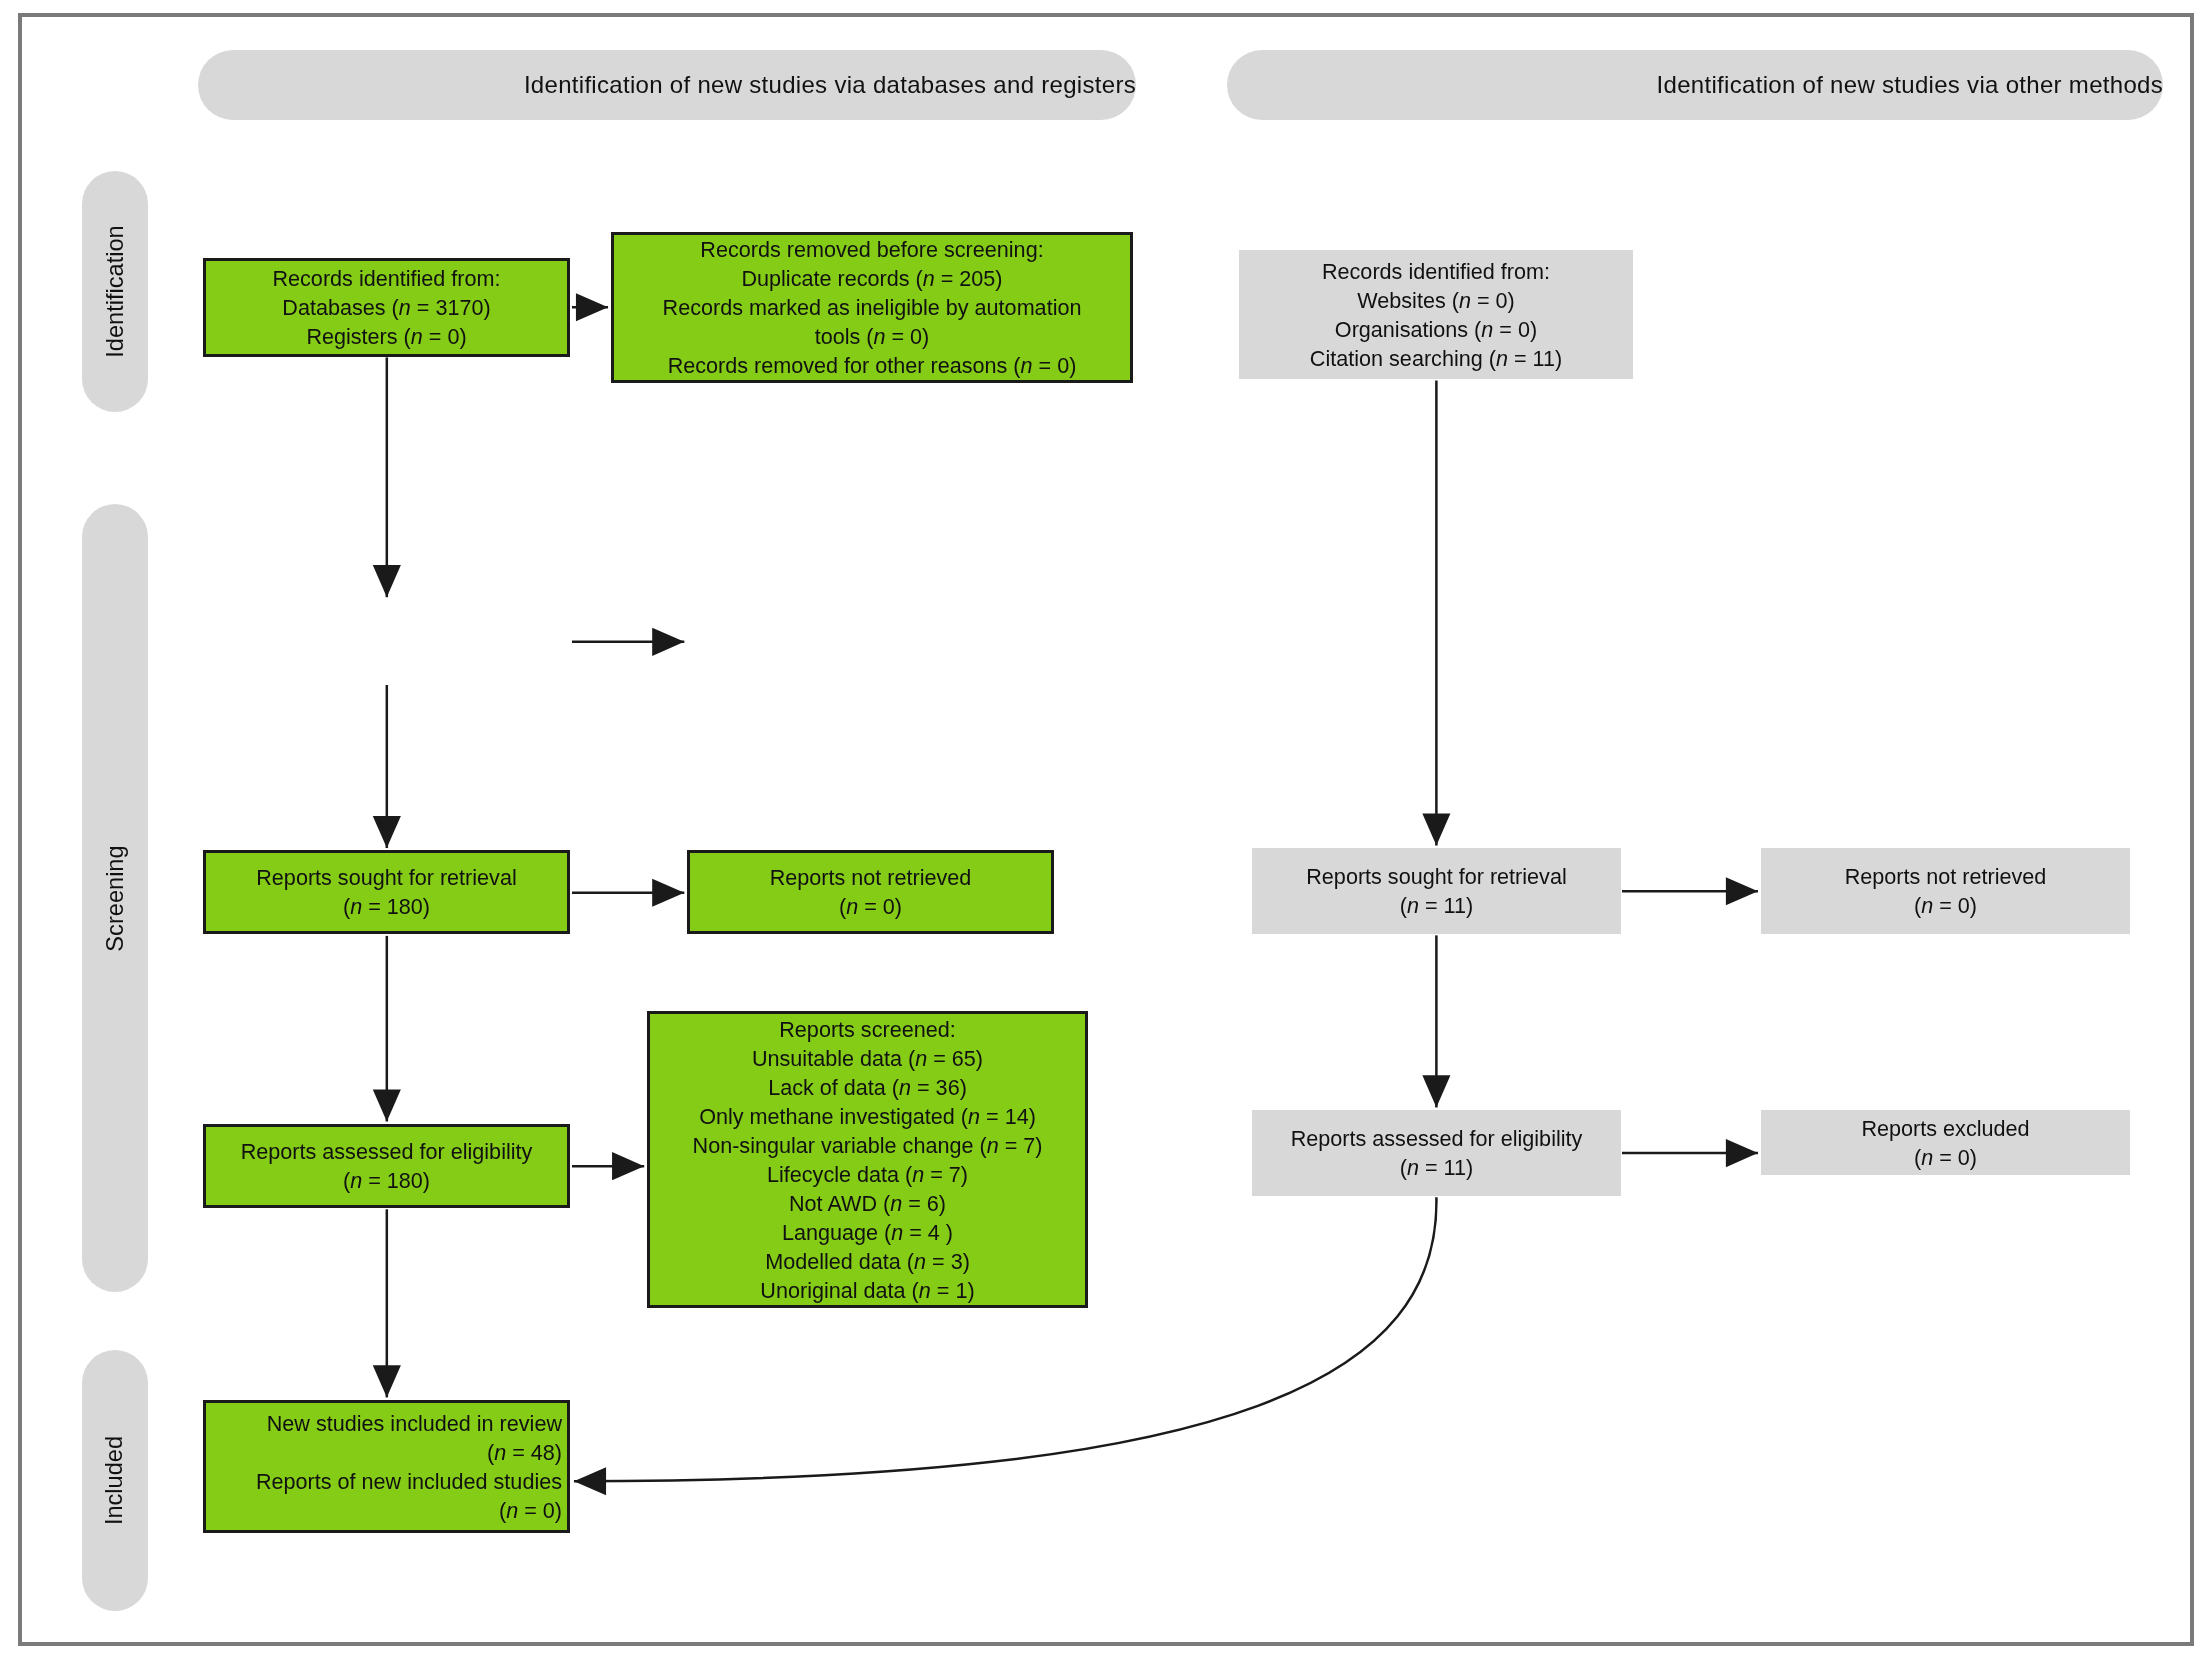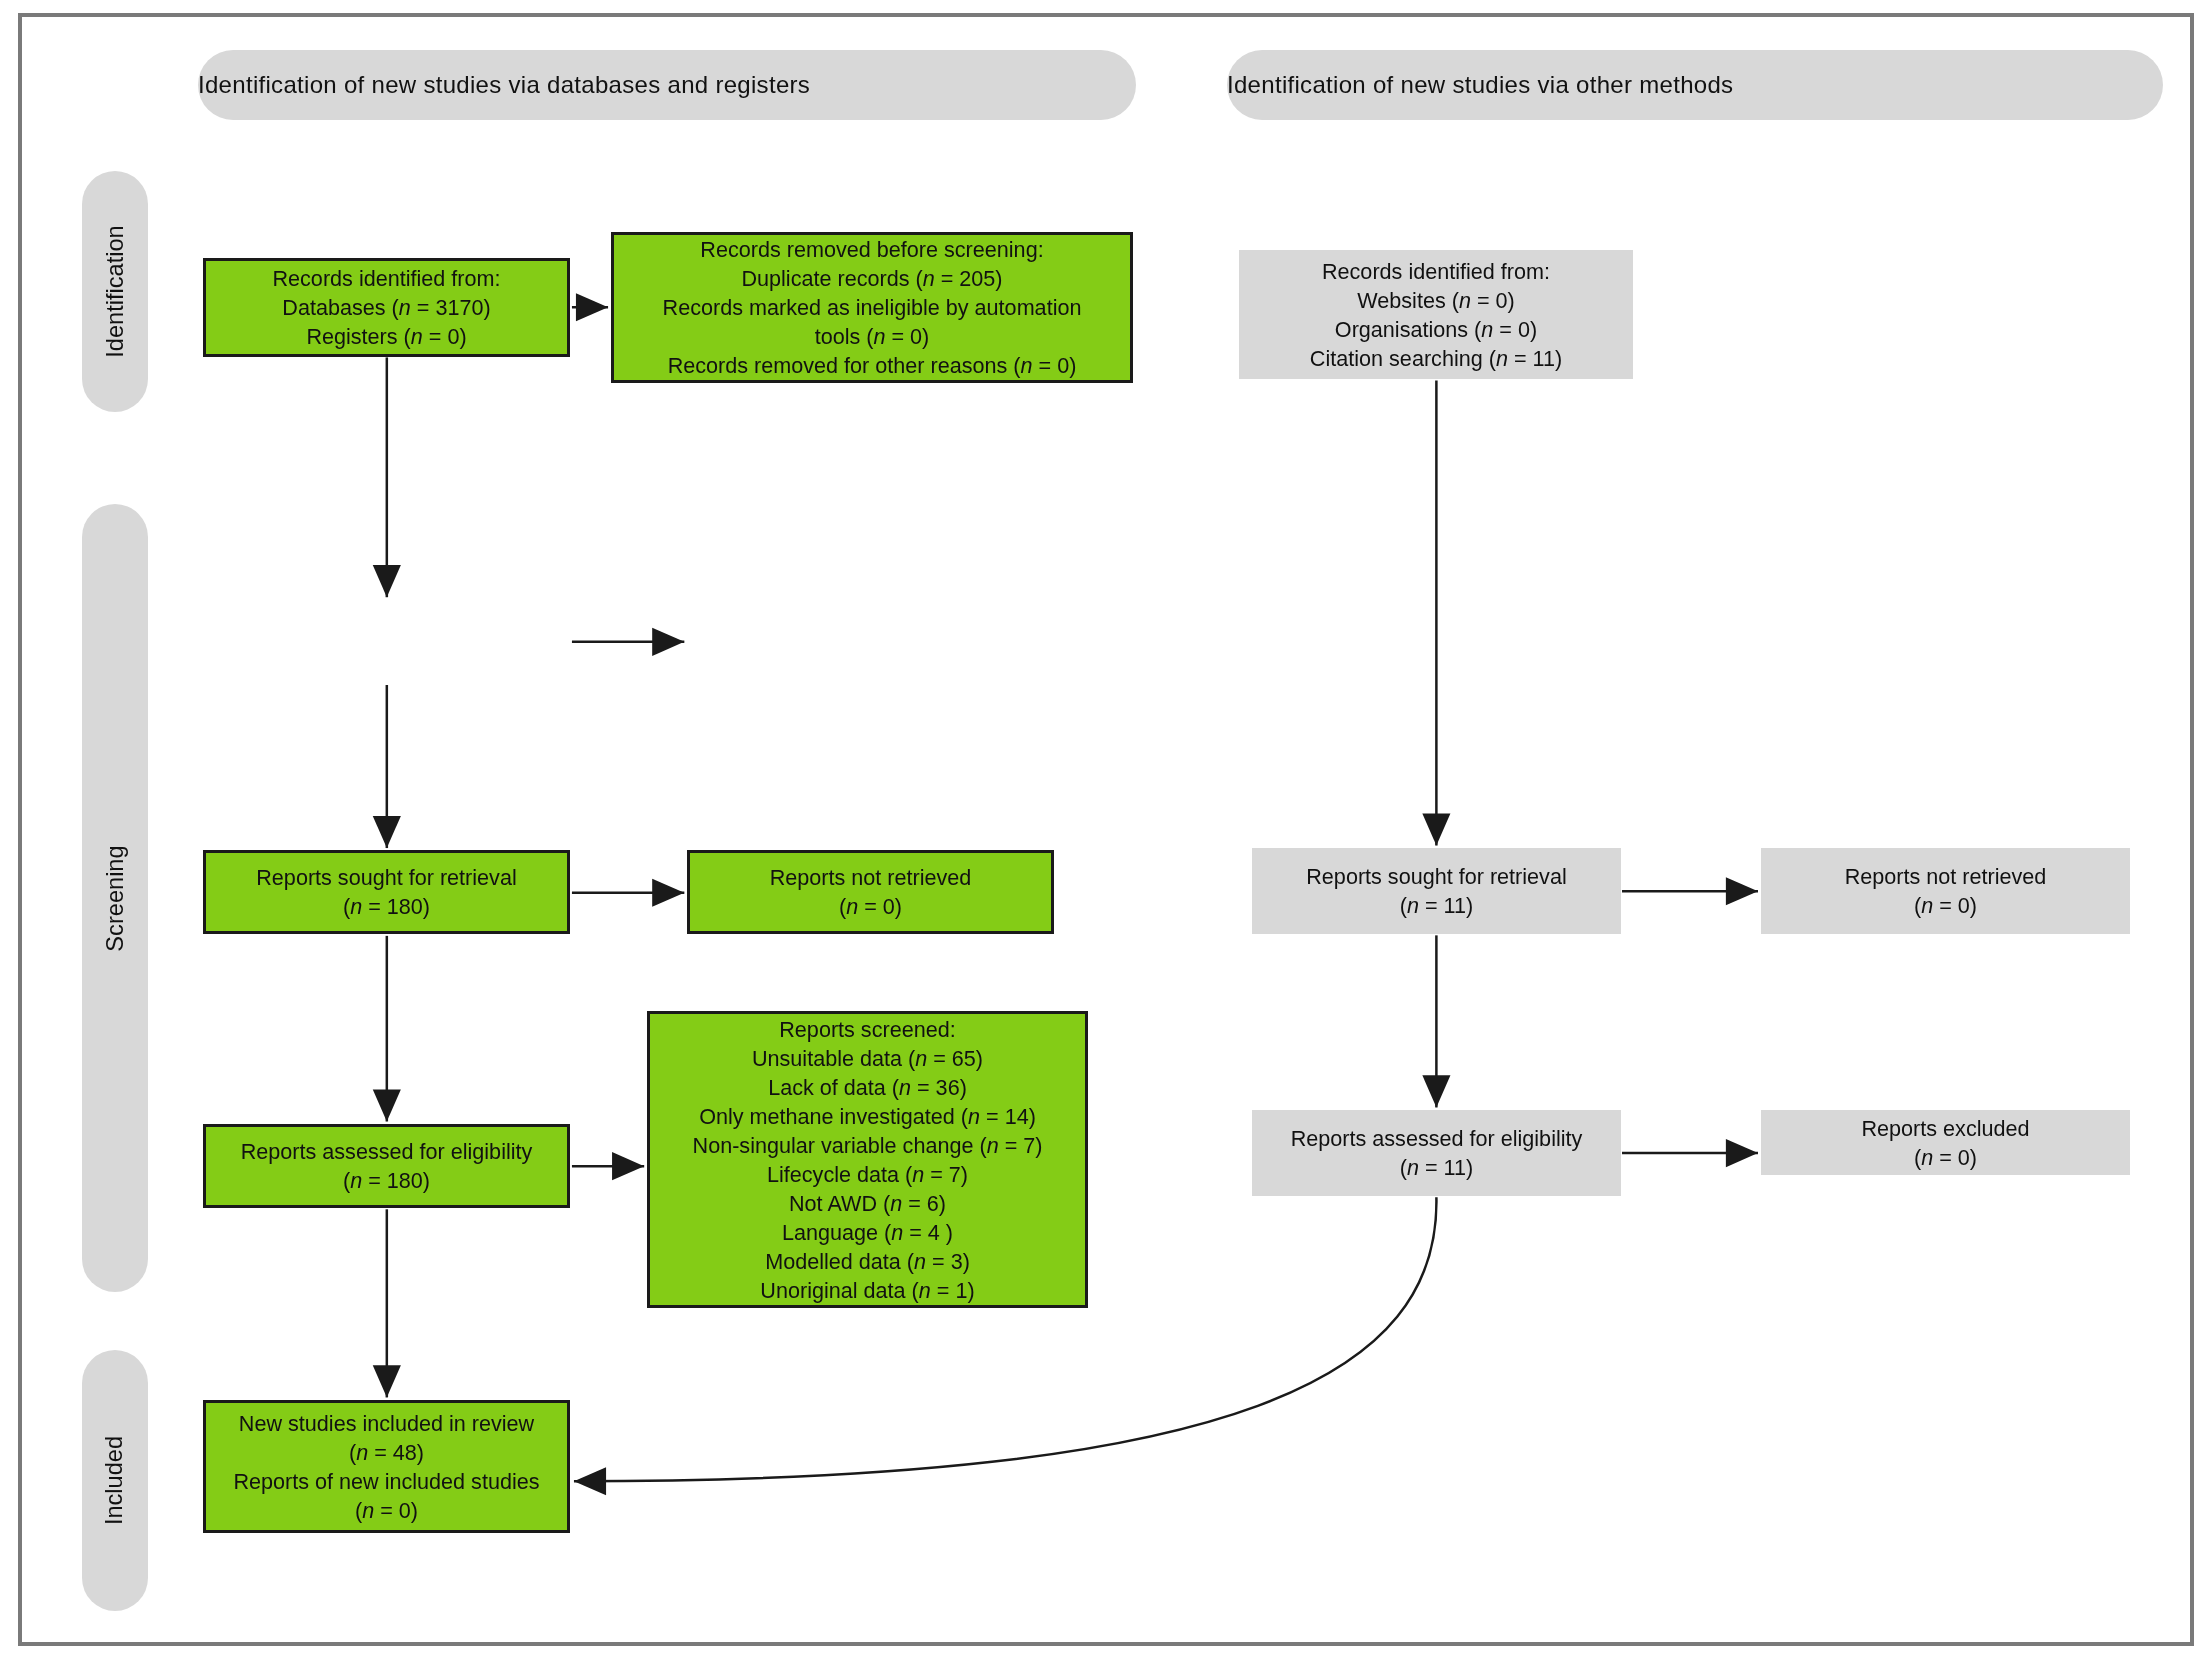--- a/index.html
+++ b/index.html
@@ -6,21 +6,21 @@
   .canvas{
     position:relative;width:2205px;height:1660px;background:#fff;
     font-family:"Liberation Sans", sans-serif;color:#111;overflow:hidden;
   }
   .frame{
     position:absolute;left:17.6px;top:12.5px;width:2176px;height:1633px;
     border:4.5px solid var(--frame-border,#7a7a7a);box-sizing:border-box;
   }
   .header-pill{
     position:absolute;background:var(--pill-bg,#d8d8d8);border-radius:36px;
-    display:flex;align-items:center;justify-content:flex-start;
+    display:flex;align-items:center;justify-content:flex-end;
     font-size:24px;letter-spacing:0.3px;
   }
   #pill-left{left:198px;top:50px;width:938px;height:70px;}
   #pill-right{left:1227px;top:50px;width:936px;height:70px;}
   .stage-pill{
     position:absolute;left:82px;width:66px;background:var(--pill-bg,#d8d8d8);
     border-radius:33px;display:flex;align-items:center;justify-content:center;
   }
   .stage-pill .vtext{transform:rotate(-90deg);white-space:nowrap;font-size:23.6px;}
   #stage-identification{top:171px;height:241px;}
@@ -35,21 +35,21 @@
   .box.gray{background:var(--gray-box-bg,#d8d8d8);}
   
   #box-b1{left:203px;top:258px;width:367px;height:99px;}
   #box-b2{left:611px;top:232px;width:522px;height:151px;}
   #box-b3{left:203px;top:600px;width:367px;height:84px;}
   #box-b4{left:687px;top:600px;width:367px;height:84px;}
   #box-b5{left:203px;top:850px;width:367px;height:84px;}
   #box-b6{left:687px;top:850px;width:367px;height:84px;}
   #box-b7{left:647px;top:1011px;width:441px;height:297px;}
   #box-b8{left:203px;top:1124px;width:367px;height:84px;}
-  #box-b9{left:203px;top:1400px;width:367px;height:133px;}
+  #box-b9{left:203px;top:1400px;width:367px;height:133px;align-items:flex-end;}
   
   #box-b10{left:1239px;top:250px;width:394px;height:129px;}
   #box-b11{left:1252px;top:848px;width:369px;height:86px;}
   #box-b12{left:1761px;top:848px;width:369px;height:86px;}
   #box-b13{left:1252px;top:1110px;width:369px;height:86px;}
   #box-b14{left:1761px;top:1110px;width:369px;height:65px;}
   svg.arrows{position:absolute;left:0;top:0;width:2205px;height:1660px;pointer-events:none;}
   svg.arrows path{stroke:var(--arrow,#1a1a1a);stroke-width:5px;fill:none;}
 </style>
 </head>

